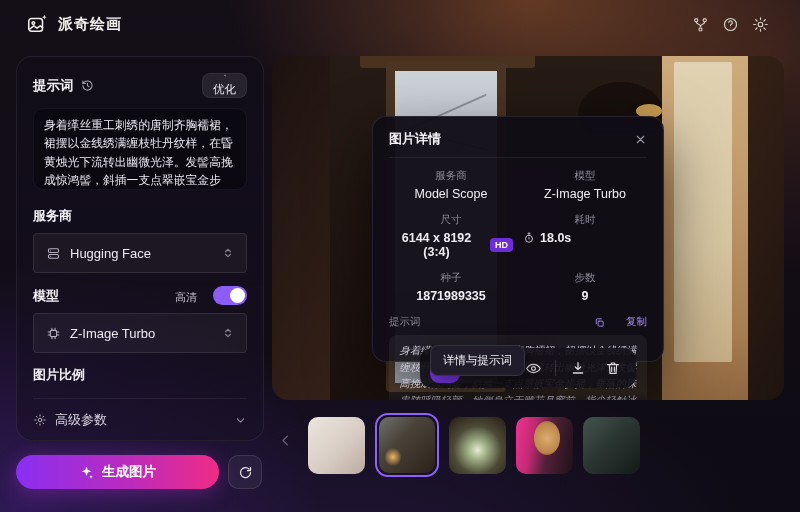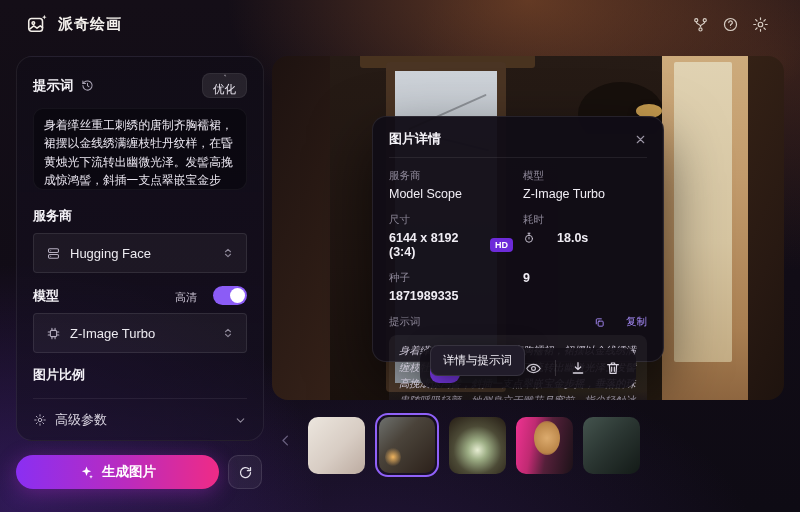--- a/index.html
+++ b/index.html
@@ -57,21 +57,21 @@
 
   .gen-row { position:absolute; left:16px; top:455px; width:246px; display:flex; gap:9px; }
   .generate-btn { flex:1; height:34px; border-radius:17px; display:flex; align-items:center; justify-content:center; gap:8px;
     background:linear-gradient(90deg,#8a2ff2 0%,#bb2bbd 55%,#ef2b86 100%);
     box-shadow:0 4px 20px rgba(170,45,200,.4); font-size:13.5px; font-weight:bold; color:#fff; cursor:pointer; }
   .reset-btn { width:34px; height:34px; border-radius:10px; background:rgba(255,255,255,.05);
     border:1px solid rgba(255,255,255,.11); display:flex; align-items:center; justify-content:center; color:#e6e2ec; cursor:pointer; }
 
   
   .preview { position:absolute; left:272px; top:56px; width:512px; height:344px; border-radius:16px; overflow:hidden;
-    background:linear-gradient(115deg,#1d1210 0%,#39241a 38%,#3d2718 58%,#281912 88%,#1e130e 100%); }
+    background:linear-gradient(115deg,#1d1210 0%,#39241a 38%,#3d2718 58%,#281912 88%,#1e130e 100%);text-align:center; }
   .main-image { position:absolute; left:58px; top:0; width:418px; height:344px;
     background:linear-gradient(180deg,#261b15 0%,#201511 60%,#1a110d 100%); }
   .mi-window { position:absolute; left:56px; top:6px; width:120px; height:330px;
     border:9px solid #4a3423; border-radius:4px;
     background:linear-gradient(180deg,#cdd2d8 0%,#bcc3cb 45%,#a9b1bb 100%); }
   .mi-branch1 { position:absolute; left:10px; top:40px; width:85px; height:2px; background:#8f9399; transform:rotate(-24deg); border-radius:2px; }
   .mi-branch2 { position:absolute; left:25px; top:70px; width:70px; height:2px; background:#9a9ea3; transform:rotate(14deg); border-radius:2px; }
   .mi-lintel { position:absolute; left:30px; top:-2px; width:175px; height:14px; background:#49331f; border-radius:3px; }
   .mi-hair { position:absolute; left:248px; top:26px; width:86px; height:64px; border-radius:50%; background:#17100c; }
   .mi-pin { position:absolute; left:306px; top:48px; width:26px; height:14px; border-radius:50%; background:#c49a4e; box-shadow:0 4px 8px rgba(0,0,0,.4); }
@@ -85,21 +85,21 @@
     padding:13px 16px; box-shadow:0 24px 60px rgba(0,0,0,.6); }
   .modal-head { display:flex; align-items:center; padding-bottom:9px; border-bottom:1px solid rgba(255,255,255,.08); }
   .modal-title { font-size:13px; font-weight:bold; color:#f5f3f8; }
   .modal-close { margin-left:auto; color:#9a94a4; cursor:pointer; }
   .m-grid { display:grid; grid-template-columns:1fr 1fr; column-gap:10px; row-gap:12px; margin-top:11px; }
   .f-label { font-size:10.5px; color:#8d8798; margin-bottom:4px; }
   .f-value { font-size:12.5px; color:#f0edf4; }
   .bold { font-weight:bold; }
   .size-line { display:flex; align-items:center; gap:6px; }
   .hd-badge { font-size:9px; font-weight:bold; color:#fff; background:#6d2bd9; border-radius:4px; padding:2px 5px; }
-  .time-line { display:flex; align-items:center; gap:22px; }
+  .time-line { display:flex; align-items:center; gap:5px; }
   .prompt-row { display:flex; align-items:center; margin:12px 0 6px; }
   .copy-btn { margin-left:auto; display:flex; align-items:center; gap:21px; font-size:10.5px; color:#a78bfa; cursor:pointer; }
   .m-prompt-box { position:relative; background:rgba(255,255,255,.05); border-radius:8px; padding:8px 10px; height:74px; overflow:hidden;
     font-size:10.3px; font-style:italic; line-height:1.62; color:#d2ccdc; }
   .m-prompt-box::after { content:""; position:absolute; left:0; right:0; bottom:0; height:18px;
     background:linear-gradient(180deg, rgba(20,15,25,0), rgba(20,15,25,.85)); }
 
   
   .tooltip { position:absolute; left:158px; top:289px; z-index:7; background:#211c2a; border:1px solid rgba(255,255,255,.1);
     border-radius:8px; padding:7px 12px; font-size:11.5px; color:#f2eff6; box-shadow:0 8px 24px rgba(0,0,0,.5); }
@@ -307,20 +307,21 @@
                 <path d="M12 10.5v3.5M10 2.5h4M12 2.5v4"></path>
             </svg>
             <span>18.0s</span>
           </div>
         </div>
         <div>
           <div class="f-label">种子</div>
           <div class="f-value bold">1871989335</div>
         </div>
         <div>
+          <div class="f-label">步数</div>
           <div class="f-value bold">9</div>
         </div>
       </div>
       <div class="prompt-row">
         <span class="f-label" style="margin-bottom:0">提示词</span>
         <span class="copy-btn">
           <svg width="11" height="11" viewBox="0 0 24 24" fill="none" stroke="currentColor" stroke-width="2" stroke-linecap="round" stroke-linejoin="round">
             <rect x="9" y="9" width="11" height="11" rx="2"></rect>
               <path d="M5 15V6a2 2 0 0 1 2-2h9"></path>
           </svg>

